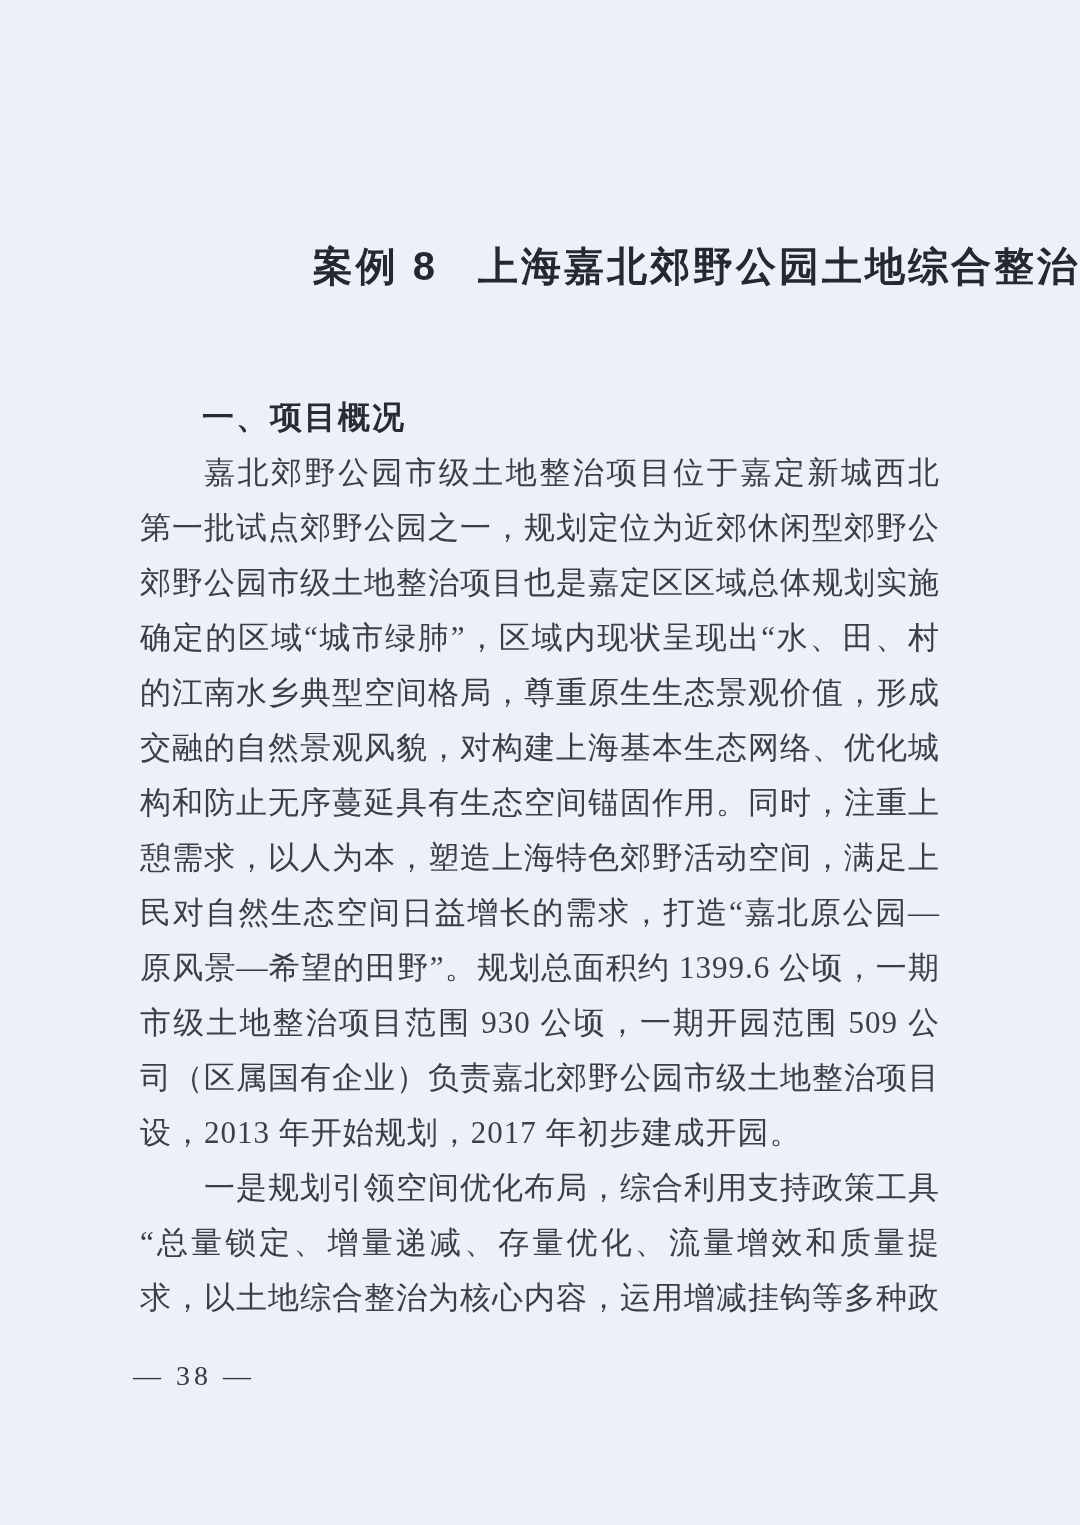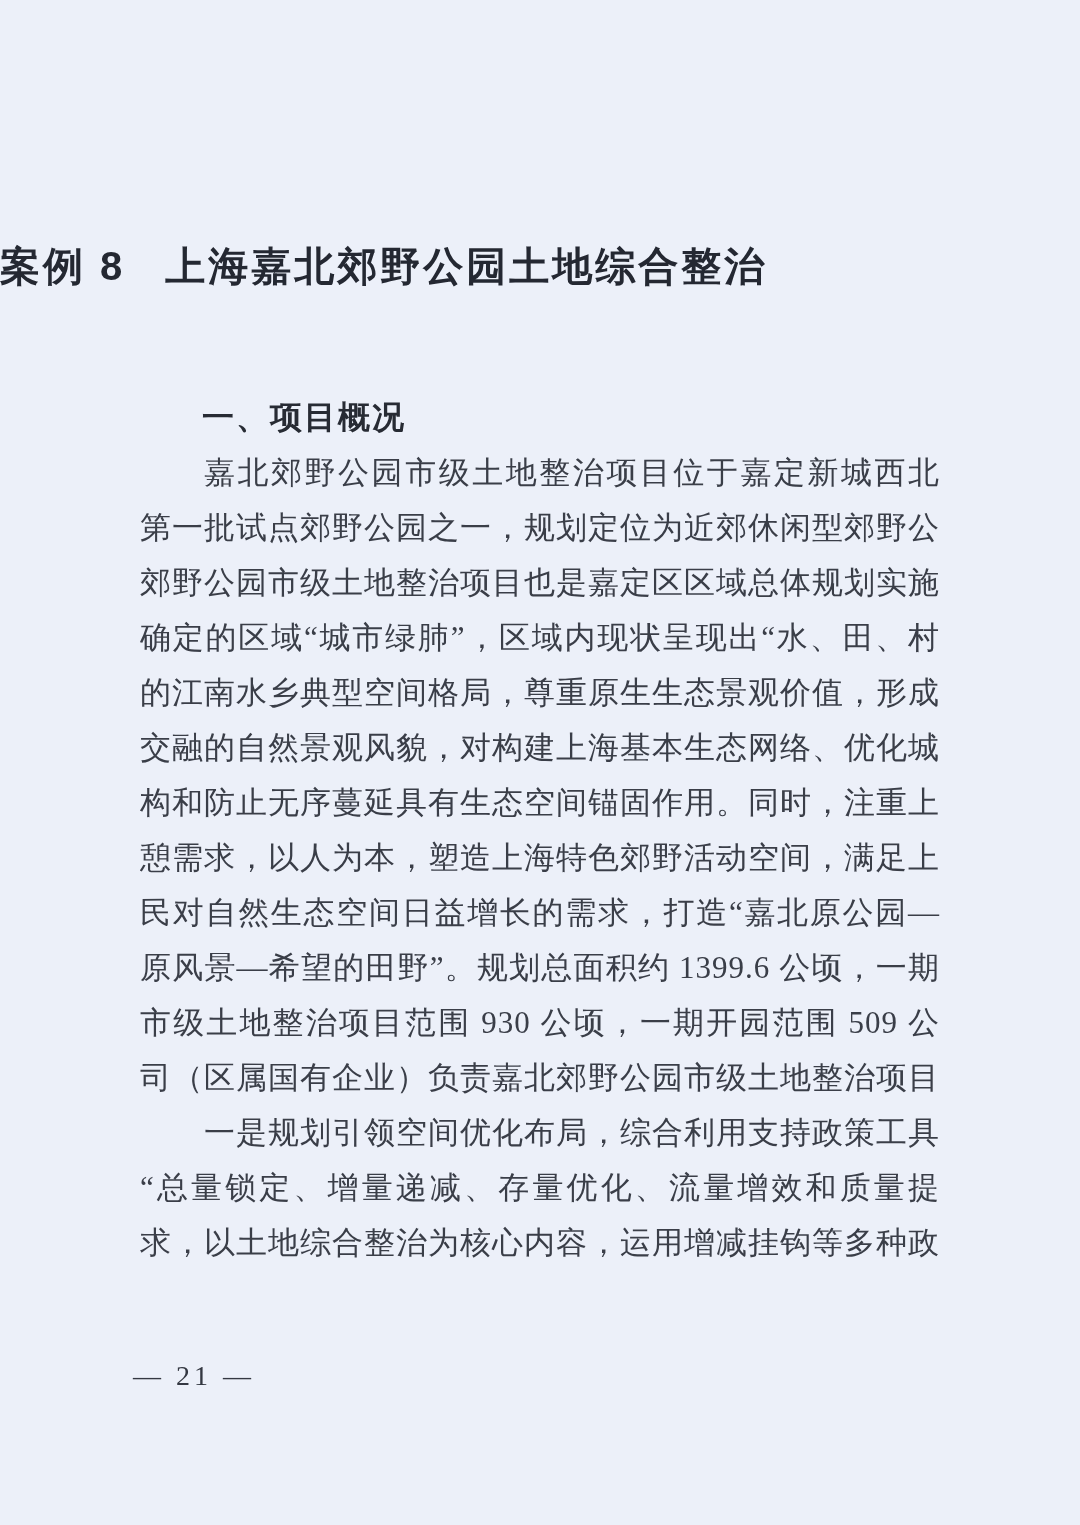--- a/index.html
+++ b/index.html
@@ -13,21 +13,21 @@
     background: #ecf0f9;
     overflow: hidden;
     font-family: "Liberation Serif", serif;
     color: #3a3e48;
   }
   .title-row {
     position: absolute;
     top: 236px;
     left: 0;
     width: 1080px;
-    text-align: left;
+    text-align: right;
     font-family: "Liberation Sans", sans-serif;
     font-weight: bold;
     font-size: 40px;
     line-height: 60px;
     color: #242832;
     letter-spacing: 3px;
   }
   .title-prefix {
     margin-right: 40px;
   }
@@ -89,20 +89,21 @@
     <div class="line body justify">郊野公园市级土地整治项目也是嘉定区区域总体规划实施方案中</div>
     <div class="line body justify">确定的区域“城市绿肺”，区域内现状呈现出“水、田、村相依相存”</div>
     <div class="line body justify">的江南水乡典型空间格局，尊重原生生态景观价值，形成农林草湿</div>
     <div class="line body justify">交融的自然景观风貌，对构建上海基本生态网络、优化城市空间结</div>
     <div class="line body justify">构和防止无序蔓延具有生态空间锚固作用。同时，注重上海市民游</div>
     <div class="line body justify">憩需求，以人为本，塑造上海特色郊野活动空间，满足上海城市居</div>
     <div class="line body justify">民对自然生态空间日益增长的需求，打造“嘉北原公园—城墙下的</div>
     <div class="line body justify">原风景—希望的田野”。规划总面积约 1399.6 公顷，一期郊野公园</div>
     <div class="line body justify">市级土地整治项目范围 930 公顷，一期开园范围 509 公顷。疁景公</div>
     <div class="line body justify">司（区属国有企业）负责嘉北郊野公园市级土地整治项目的实施建</div>
+    <div class="line body">设，2013 年开始规划，2017 年初步建成开园。</div>
     <div class="line body justify indent">一是规划引领空间优化布局，综合利用支持政策工具包。按照</div>
     <div class="line body justify">“总量锁定、增量递减、存量优化、流量增效和质量提高”的总体要</div>
     <div class="line body justify">求，以土地综合整治为核心内容，运用增减挂钩等多种政策，通过</div>
   </div>
 
-  <div class="page-number">— 21 —</div>
+  <div class="page-number">— 38 —</div>
 
 </div>
 
 </body></html>

